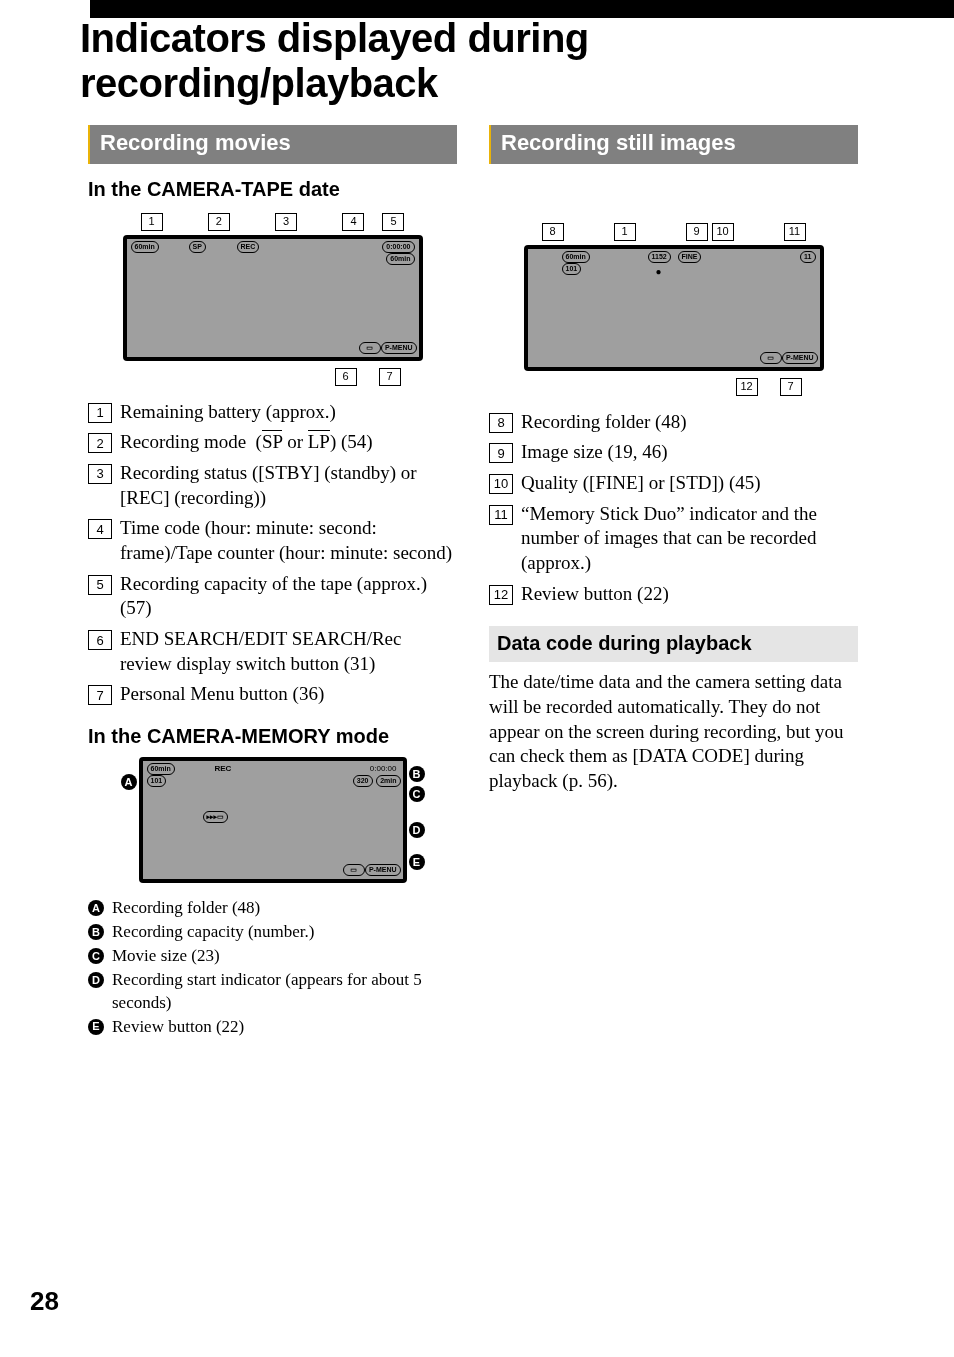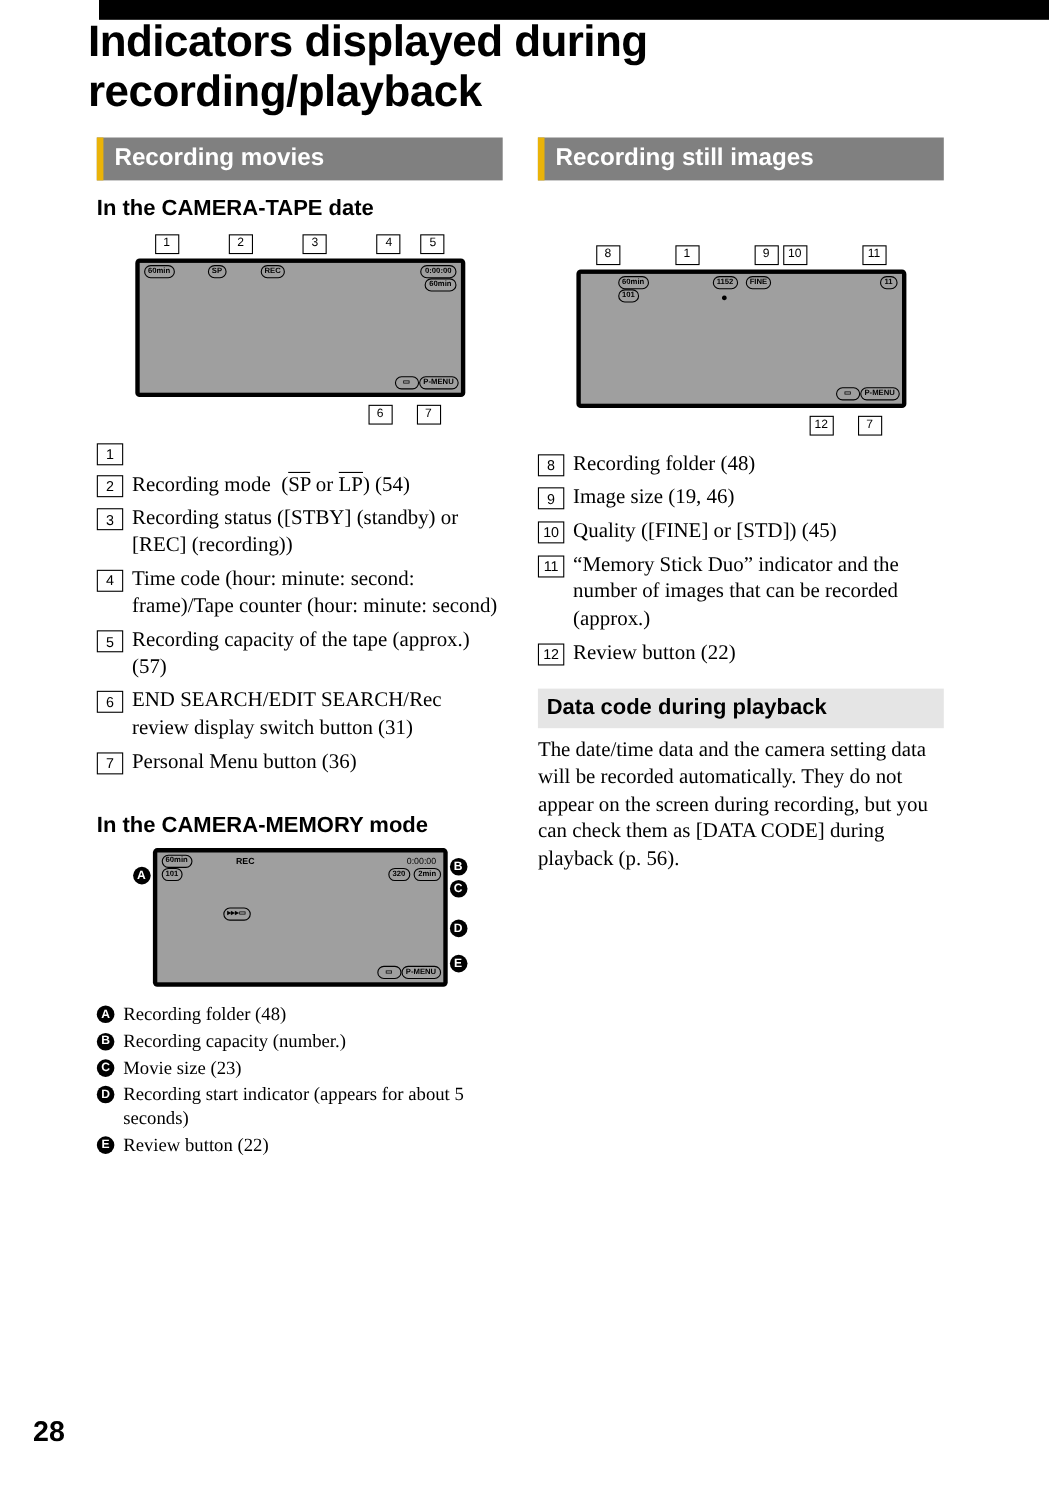--- a/index.html
+++ b/index.html
@@ -46,21 +46,21 @@
     font-size: 19px;
     line-height: 1.3;
   }
   .section-head {
     background: #808080;
     color: #fff;
     font-family: Arial, sans-serif;
     font-weight: 700;
     font-size: 22px;
     padding: 4px 10px 6px 10px;
-    border-left: 6px solid #eab308;
+    border-left: 2px solid #eab308;
     margin-bottom: 12px;
   }
   .sub-head {
     font-family: Arial, sans-serif;
     font-weight: 700;
     font-size: 20px;
     margin: 6px 0 8px 0;
   }
   .sub-head2 {
     font-family: Arial, sans-serif;
@@ -177,20 +177,21 @@
         </div>
         <div class="callouts" style="justify-content:flex-end;gap:22px;margin-top:4px;padding-right:22px;">
           <span class="idx">6</span>
           <span class="idx">7</span>
         </div>
       </div>
 
       <ul class="list">
         <li>
             <span class="idx">1</span>
+            <span>Remaining battery (approx.)</span>
           </li>
         <li>
             <span class="idx">2</span>
             <span>Recording mode &nbsp;(<span class="sp">SP</span> or <span class="sp">LP</span>) (54)</span>
           </li>
         <li>
             <span class="idx">3</span>
             <span>Recording status ([STBY] (standby) or [REC] (recording))</span>
           </li>
         <li>
@@ -204,21 +205,21 @@
         <li>
             <span class="idx">6</span>
             <span>END SEARCH/EDIT SEARCH/Rec review display switch button (31)</span>
           </li>
         <li>
             <span class="idx">7</span>
             <span>Personal Menu button (36)</span>
           </li>
       </ul>
 
-      <div class="sub-head" style="margin-top:32px;">In the CAMERA-MEMORY mode</div>
+      <div class="sub-head" style="margin-top:16px;">In the CAMERA-MEMORY mode</div>
 
       <div class="diagram" style="position:relative;">
         <div style="position:absolute;left:-2px;top:14px;" class="circ">A</div>
         <div style="position:absolute;right:-2px;top:6px;" class="circ">B</div>
         <div style="position:absolute;right:-2px;top:26px;" class="circ">C</div>
         <div style="position:absolute;right:-2px;top:62px;" class="circ">D</div>
         <div style="position:absolute;right:-2px;top:94px;" class="circ">E</div>
         <div class="screen" style="margin:0 16px;">
           <div class="screen-inner">
             <span class="pill" style="top:2px;left:4px;">60min</span>

